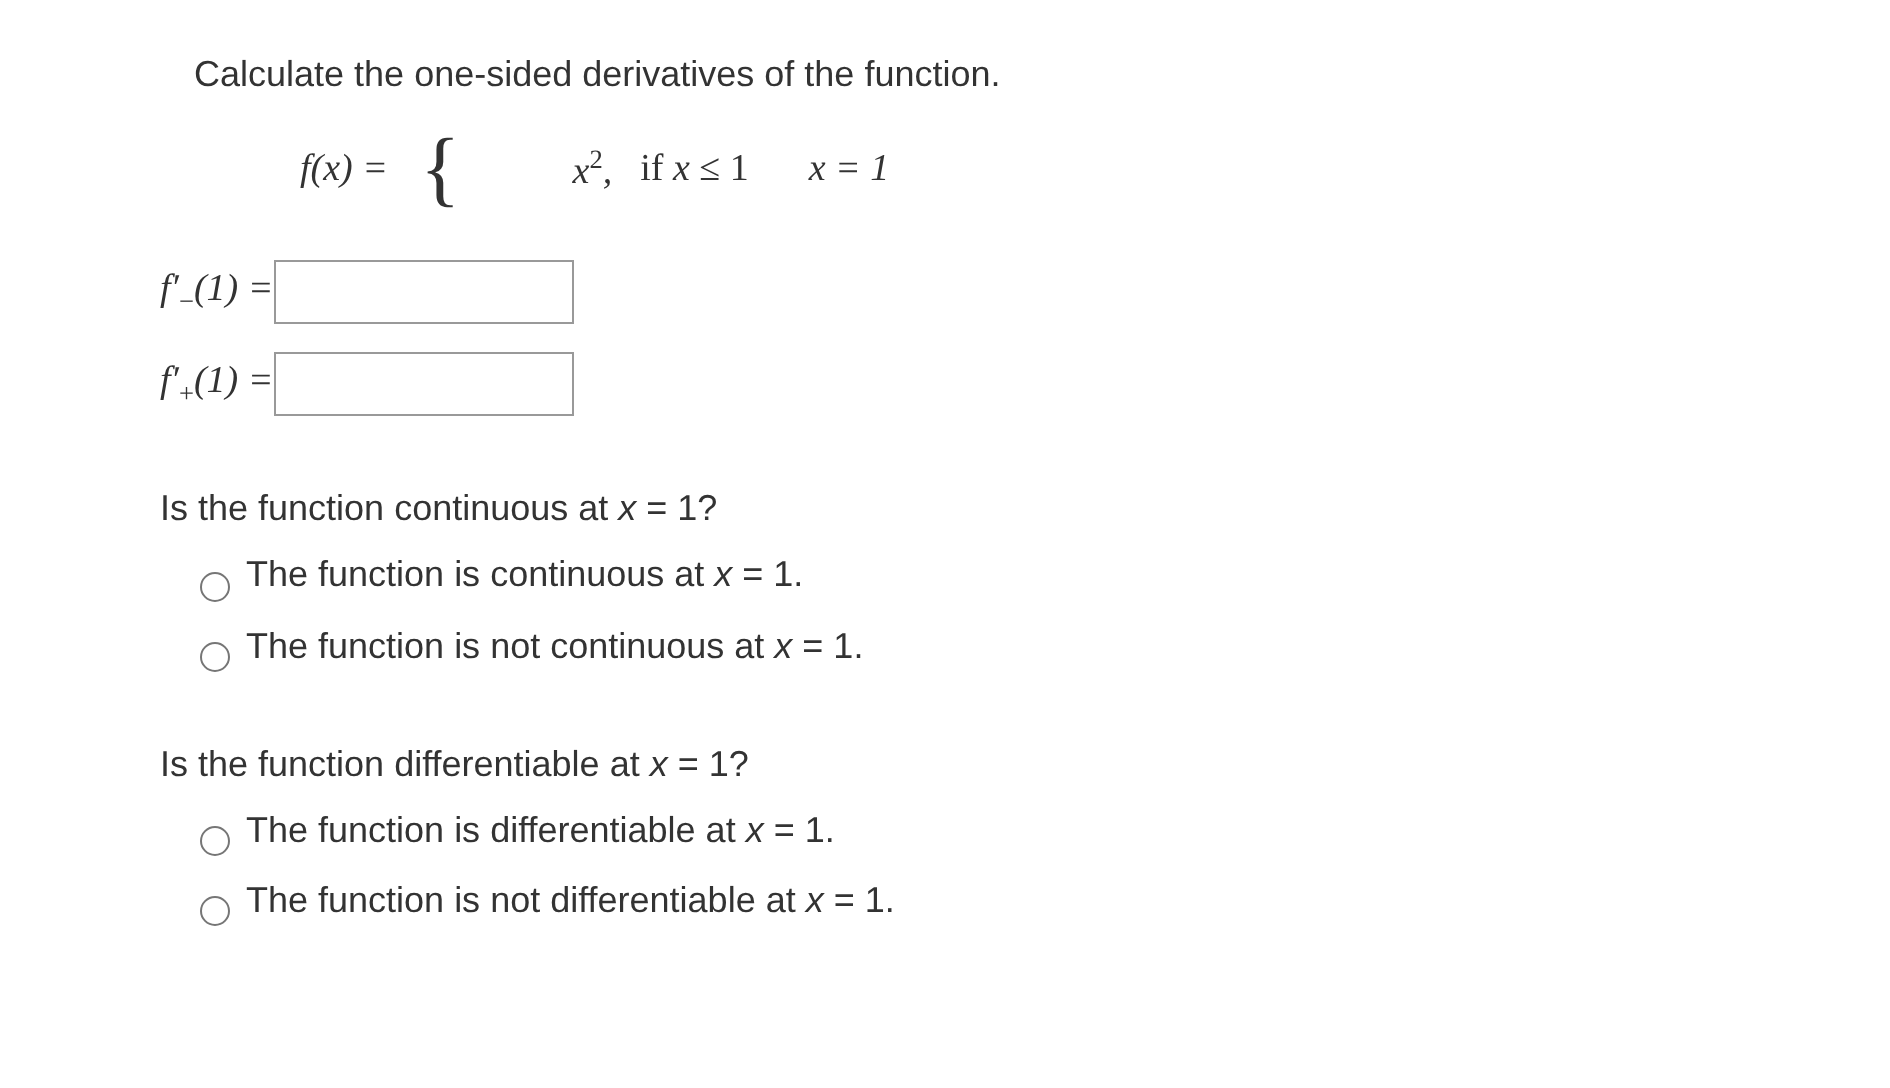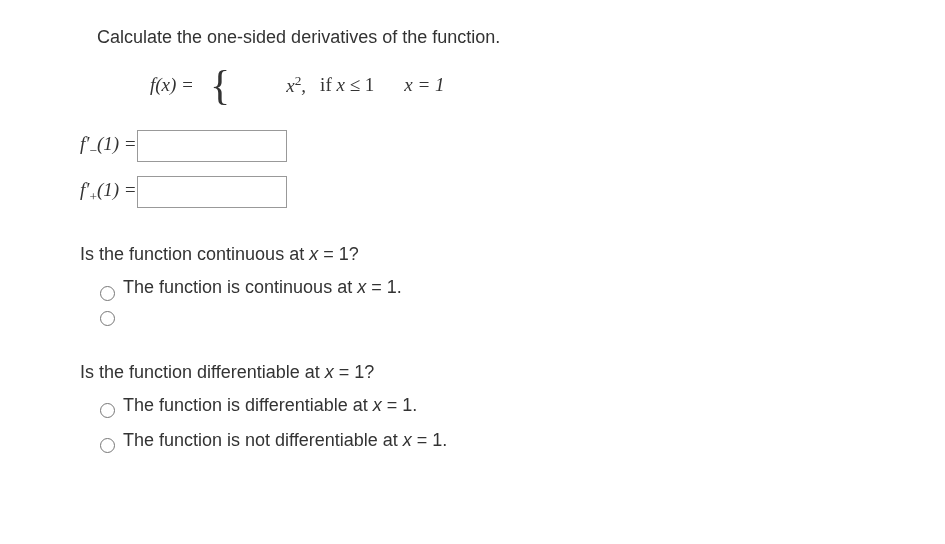--- a/index.html
+++ b/index.html
@@ -127,20 +127,21 @@
   <input type="text" value="" style="">
 </div>
 
 <div class="section-q">Is the function continuous at  <span class="ital">x</span> = 1?</div>
 <div class="option">
   <input type="radio" name="q1" style="">
   <span>The function is continuous at <span class="ital">x</span> = 1.</span>
 </div>
 <div class="option">
   <input type="radio" name="q1" style="">
+  <span>The function is not continuous at <span class="ital">x</span> = 1.</span>
 </div>
 
 <div class="section-q">Is the function differentiable at  <span class="ital">x</span> = 1?</div>
 <div class="option">
   <input type="radio" name="q2" style="">
   <span>The function is differentiable at <span class="ital">x</span> = 1.</span>
 </div>
 <div class="option">
   <input type="radio" name="q2" style="">
   <span>The function is not differentiable at <span class="ital">x</span> = 1.</span>

